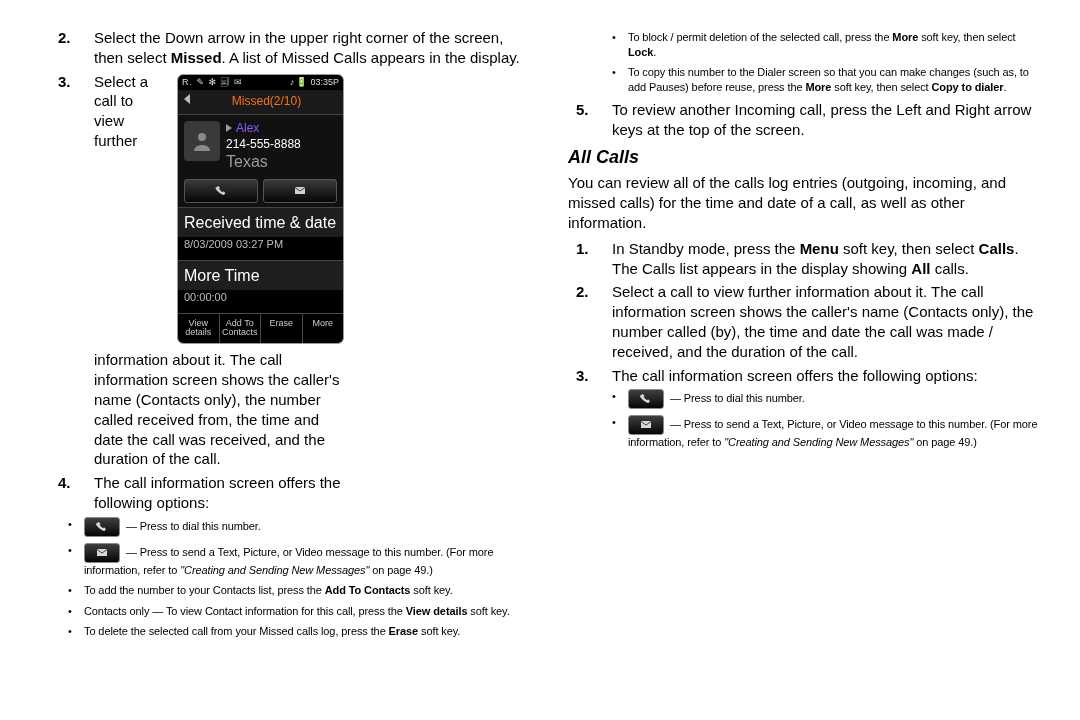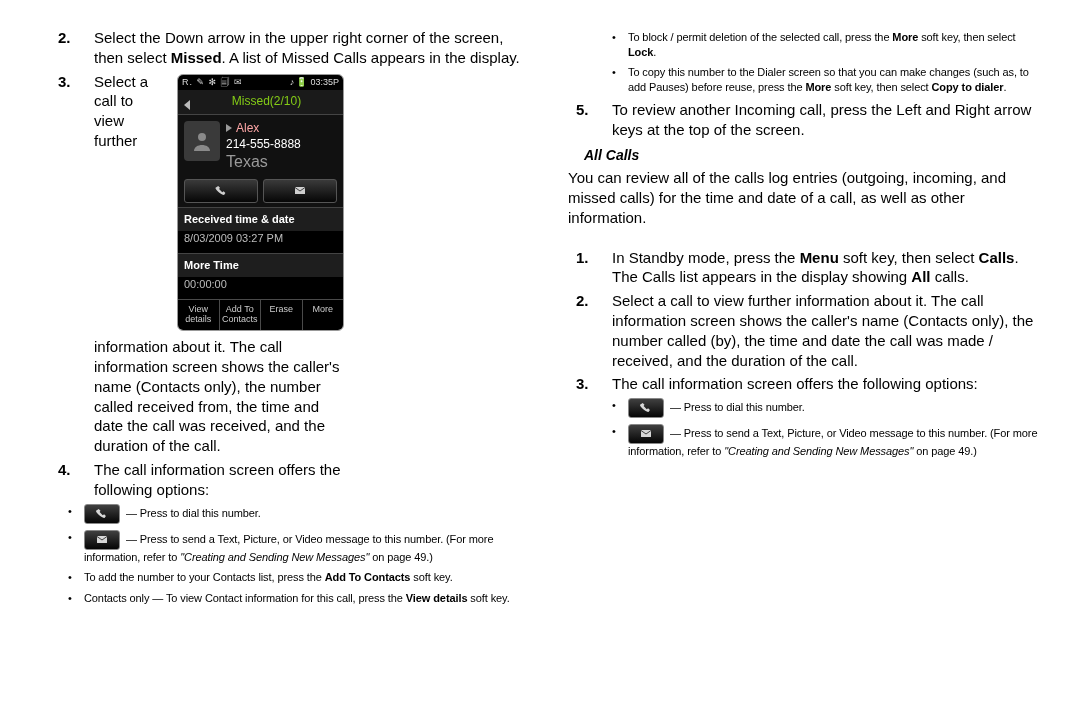--- a/index.html
+++ b/index.html
@@ -11,40 +11,40 @@
   ol.main>li{display:flex;margin-bottom:4px}
   ol.main>li>.num{width:36px;flex:none;font-weight:700;padding-left:8px}
   ol.main>li>.body{flex:1}
   ul.bul{list-style:none;padding-left:34px;margin:2px 0 6px 0}
   ul.bul>li{position:relative;margin-bottom:6px;font-family:Arial,Helvetica,sans-serif;font-size:11px;letter-spacing:-0.1px}
   ul.bul>li:before{content:"•";position:absolute;left:-16px;top:0}
   .phonebox{float:right;width:165px;margin:2px 0 6px 10px;border:1px solid #999;border-radius:6px;overflow:hidden;font-family:Arial,Helvetica,sans-serif}
   
   .ph-status{background:#000;color:#ddd;font-size:9px;display:flex;justify-content:space-between;align-items:center;padding:2px 4px}
   .ph-status .ic{letter-spacing:1px}
-  .ph-title{background:#1a1a1a;color:#84cc16;display:flex;align-items:flex-end;font-size:12px;padding:4px 6px;border-bottom:1px solid #444}
+  .ph-title{background:#1a1a1a;color:#f97316;display:flex;align-items:flex-start;font-size:12px;padding:4px 6px;border-bottom:1px solid #444}
   .ph-title .arrow{width:0;height:0;border-top:5px solid transparent;border-bottom:5px solid transparent;border-right:6px solid #bbb;margin-right:6px}
   .ph-card{background:#111;color:#eee;padding:6px 6px 4px 6px}
   .ph-card-row{display:flex}
   .ph-avatar{width:36px;height:40px;background:#3a3a3a;border-radius:4px;display:flex;align-items:center;justify-content:center;margin-right:6px}
   .ph-avatar svg{fill:#8a8a8a}
   .ph-info{flex:1;font-size:12px;line-height:1.3}
   .ph-arrow-in{display:inline-block;width:0;height:0;border-top:4px solid transparent;border-bottom:4px solid transparent;border-left:6px solid #9a9a9a;margin-right:4px}
   .ph-btnrow{display:flex;gap:5px;margin-top:6px}
   .ph-btnrow .pbtn{flex:1;height:22px;border:1px solid #555;border-radius:3px;background:linear-gradient(#3a3a3a,#060606);display:flex;align-items:center;justify-content:center}
   .ph-sec{background:#000;color:#fff}
-  .ph-sec .hdr{background:#1e1e1e;color:#fff;font-size:11px;font-weight:700;padding:4px 6px;border-top:1px solid #444}
+  .ph-sec .hdr{background:#1e1e1e;color:#fff;font-size:16px;font-weight:400;padding:4px 6px;border-top:1px solid #444}
   .ph-sec .val{color:#bdbdbd;font-size:11px;padding:0 6px 8px 6px}
   .ph-soft{display:flex;background:#000;color:#ccc;font-size:9px;border-top:1px solid #4a4a4a}
   .ph-soft div{flex:1;text-align:center;padding:5px 2px;line-height:1.1}
   .ph-soft div+div{border-left:1px solid #4a4a4a}
   
   .mini{display:inline-flex;vertical-align:middle;width:34px;height:18px;border:1px solid #888;border-radius:3px;background:linear-gradient(#404040,#050505);align-items:center;justify-content:center;margin-right:3px}
   .mini svg{fill:#d8d8d8}
-  .sec-head{font-style:italic;font-weight:700;margin:6px 0 4px 16px;font-size:14px}
+  .sec-head{font-style:italic;font-weight:700;margin:6px 0 4px 0;font-size:18px}
   .li3wrap{position:relative}
   .li3text{margin-right:178px}
 </style>
 </head>
 <body>
 
 <div class="page">
 
   <div class="col">
     <ol class="main">
@@ -70,21 +70,21 @@
             </div>
             <div class="ph-card">
               <div class="ph-card-row">
                 <div class="ph-avatar">
                   <svg viewBox="0 0 24 24" width="24" height="24">
                       <circle cx="12" cy="8" r="4"></circle>
                       <path d="M4 22c0-4 4-6 8-6s8 2 8 6z"></path>
                     </svg>
                 </div>
                 <div class="ph-info">
-                  <div><span class="ph-arrow-in"></span><span style="color:#fca5a5">Alex</span></div>
+                  <div><span class="ph-arrow-in"></span><span style="color:#8b5cf6">Alex</span></div>
                   <div style="color:#fff">214-555-8888</div>
                   <div style="color:#9a9a9a;font-size:16px">Texas</div>
                 </div>
               </div>
               <div class="ph-btnrow">
                 <div class="pbtn">
                     <svg viewBox="0 0 24 24" width="12" height="12" fill="#cfcfcf">
                       <path d="M6 2l4 4-2 3 7 7 3-2 4 4-3 4c-3 0-9-3-13-7S0 9 0 6z" transform="translate(1 0) scale(0.9)"></path>
                     </svg>
                   </div>
@@ -136,20 +136,23 @@
               <path d="M2 5l10 7 10-7" stroke="#111" stroke-width="1.5" fill="none"></path>
             </svg>
           </span><span> — Press to send a Text, Picture, or Video message to this number. (For more information, refer to </span><span class="em-ital">"Creating and Sending New Messages"</span><span>  on page 49.)</span>
       </li>
       <li>
         <span>To add the number to your Contacts list, press the </span><b>Add To Contacts</b><span> soft key.</span>
       </li>
       <li>
         <span>Contacts only — To view Contact information for this call, press the </span><b>View details</b><span> soft key.</span>
       </li>
+      <li>
+        <span>To delete the selected call from your Missed calls log, press the </span><b>Erase</b><span> soft key.</span>
+      </li>
     </ul>
 
   </div>
 
   <div class="col">
     <ul class="bul" style="padding-left:60px">
       <li>
         <span>To block / permit deletion of the selected call, press the </span><b>More</b><span> soft key, then select </span><b>Lock</b><span>.</span>
       </li>
       <li>
@@ -158,21 +161,21 @@
     </ul>
 
     <ol class="main">
       <li>
         <span class="num">5.</span>
         <span class="body">To review another Incoming call, press the Left and Right arrow keys at the top of the screen.</span>
       </li>
     </ol>
 
     <div class="sec-head">All Calls</div>
-    <div style="margin-bottom:20px">You can review all of the calls log entries (outgoing, incoming, and missed calls) for the time and date of a call, as well as other information.</div>
+    <div style="margin-bottom:6px">You can review all of the calls log entries (outgoing, incoming, and missed calls) for the time and date of a call, as well as other information.</div>
 
     <ol class="main">
       <li>
         <span class="num">1.</span>
         <span class="body">
           <span>In Standby mode, press the </span><b>Menu</b><span> soft key, then select </span><b>Calls</b><span>. The Calls list appears in the display showing </span><b>All</b><span> calls.</span>
         </span>
       </li>
       <li>
         <span class="num">2.</span>

